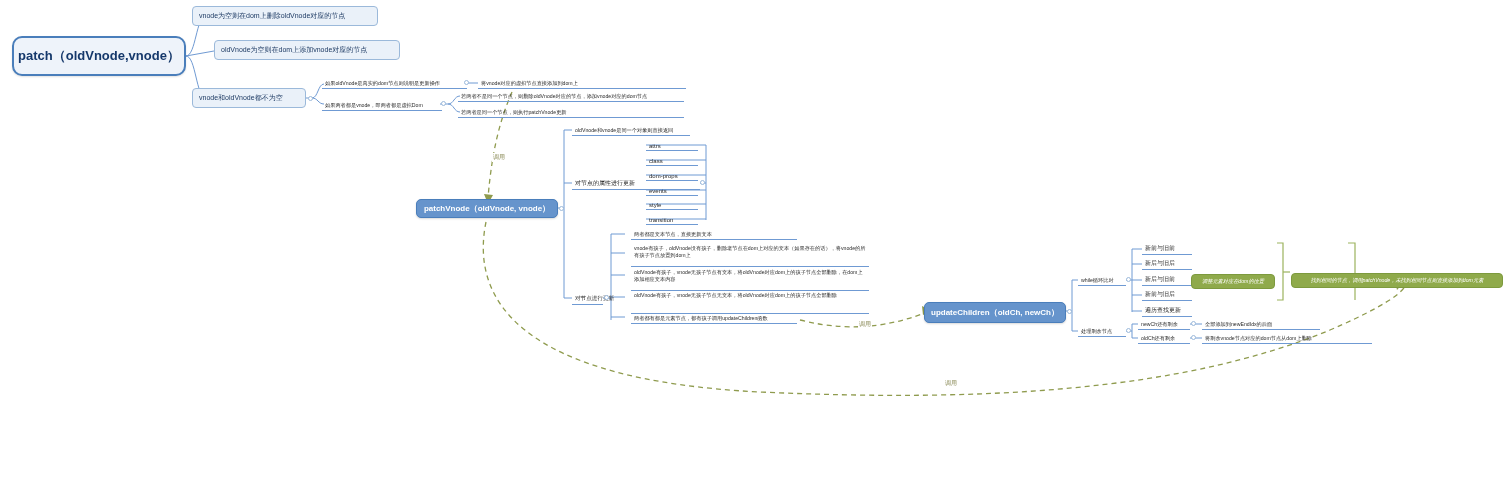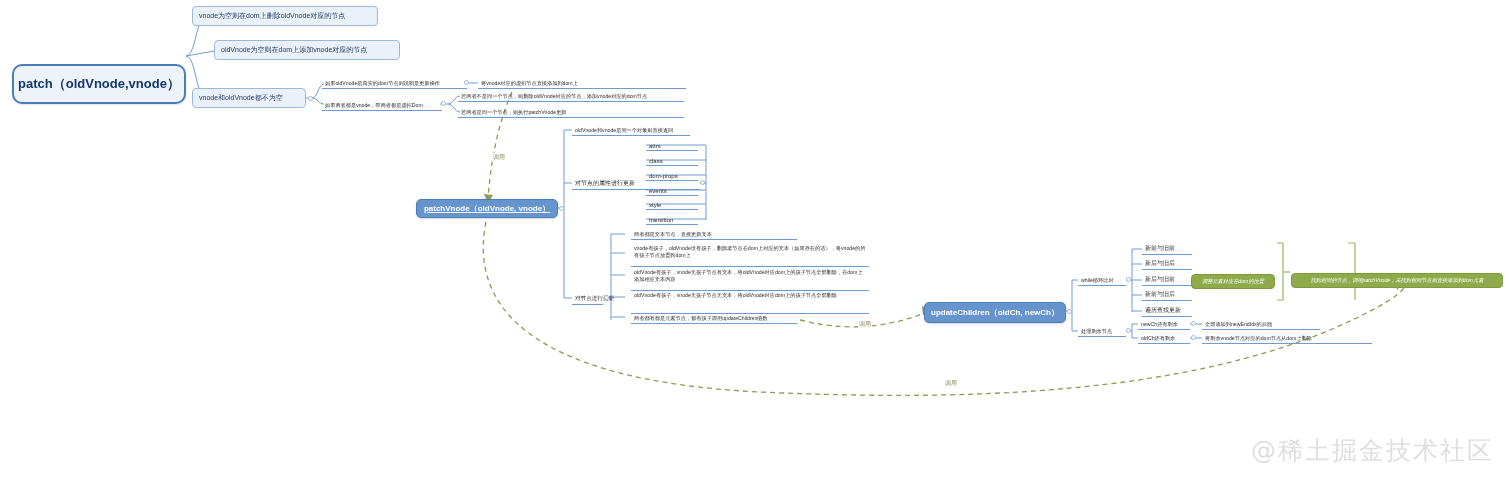--- a/index.html
+++ b/index.html
@@ -155,21 +155,21 @@
       <path d="M800,320 C860,335 900,322 928,312"></path>
       <path d="M486,222 C470,300 520,380 760,392 C980,402 1180,392 1330,330 C1400,300 1410,285 1404,282"></path>
     </g>
     <g fill="#8f9b4e" stroke="none">
       <polygon points="488,204 484,194 493,195"></polygon>
       <polygon points="932,311 922,306 923,315"></polygon>
       <polygon points="1404,282 1397,290 1395,281"></polygon>
     </g>
   </svg>
 
-  <div class="node root-box lg" style="left:12px;top:36px;width:174px;height:40px;font-size:13px;margin-top:28px;">
+  <div class="node root-box lg" style="left:12px;top:36px;width:174px;height:40px;font-size:13px;">
     <span>patch（oldVnode,vnode）</span>
   </div>
 
   <div class="node pill sm" style="left:192px;top:6px;width:186px;height:20px;">
     <span>vnode为空则在dom上删除oldVnode对应的节点</span>
   </div>
 
   <div class="node pill sm" style="left:214px;top:40px;width:186px;height:20px;">
     <span>oldVnode为空则在dom上添加vnode对应的节点</span>
   </div>
@@ -194,21 +194,21 @@
   </div>
 
   <div class="node uline tiny" style="left:458px;top:88px;width:226px;height:14px;">
     <span>若两者不是同一个节点，则删除oldVnode对应的节点，添加vnode对应的dom节点</span>
   </div>
 
   <div class="node uline tiny" style="left:458px;top:104px;width:226px;height:14px;">
     <span>若两者是同一个节点，则执行patchVnode更新</span>
   </div>
 
-  <div class="node filled md" style="left:416px;top:199px;width:142px;height:19px;text-decoration:underline;">
+  <div class="node filled md" style="left:416px;top:199px;width:142px;height:19px;">
     <span>patchVnode（oldVnode, vnode）</span>
   </div>
   <div class="dot" style="left:559px;top:206px;"></div>
 
   <div class="node uline tiny" style="left:572px;top:123px;width:118px;height:13px;">
     <span>oldVnode和vnode是同一个对象则直接返回</span>
   </div>
 
   <div class="node uline xs" style="left:572px;top:176px;width:128px;height:14px;">
     <span>对节点的属性进行更新</span>
@@ -311,14 +311,13 @@
   </div>
   <div class="dot" style="left:1191px;top:335px;"></div>
   <div class="node uline tiny" style="left:1202px;top:331px;width:170px;height:13px;">
     <span>将剩余vnode节点对应的dom节点从dom上删除</span>
   </div>
 
   <div class="dlabel" style="left:492px;top:153px;">调用</div>
   <div class="dlabel" style="left:858px;top:320px;">调用</div>
   <div class="dlabel" style="left:944px;top:379px;">调用</div>
 
-  <div class="watermark">@稀土掘金技术社区</div>
 </div>
 
 </body></html>

